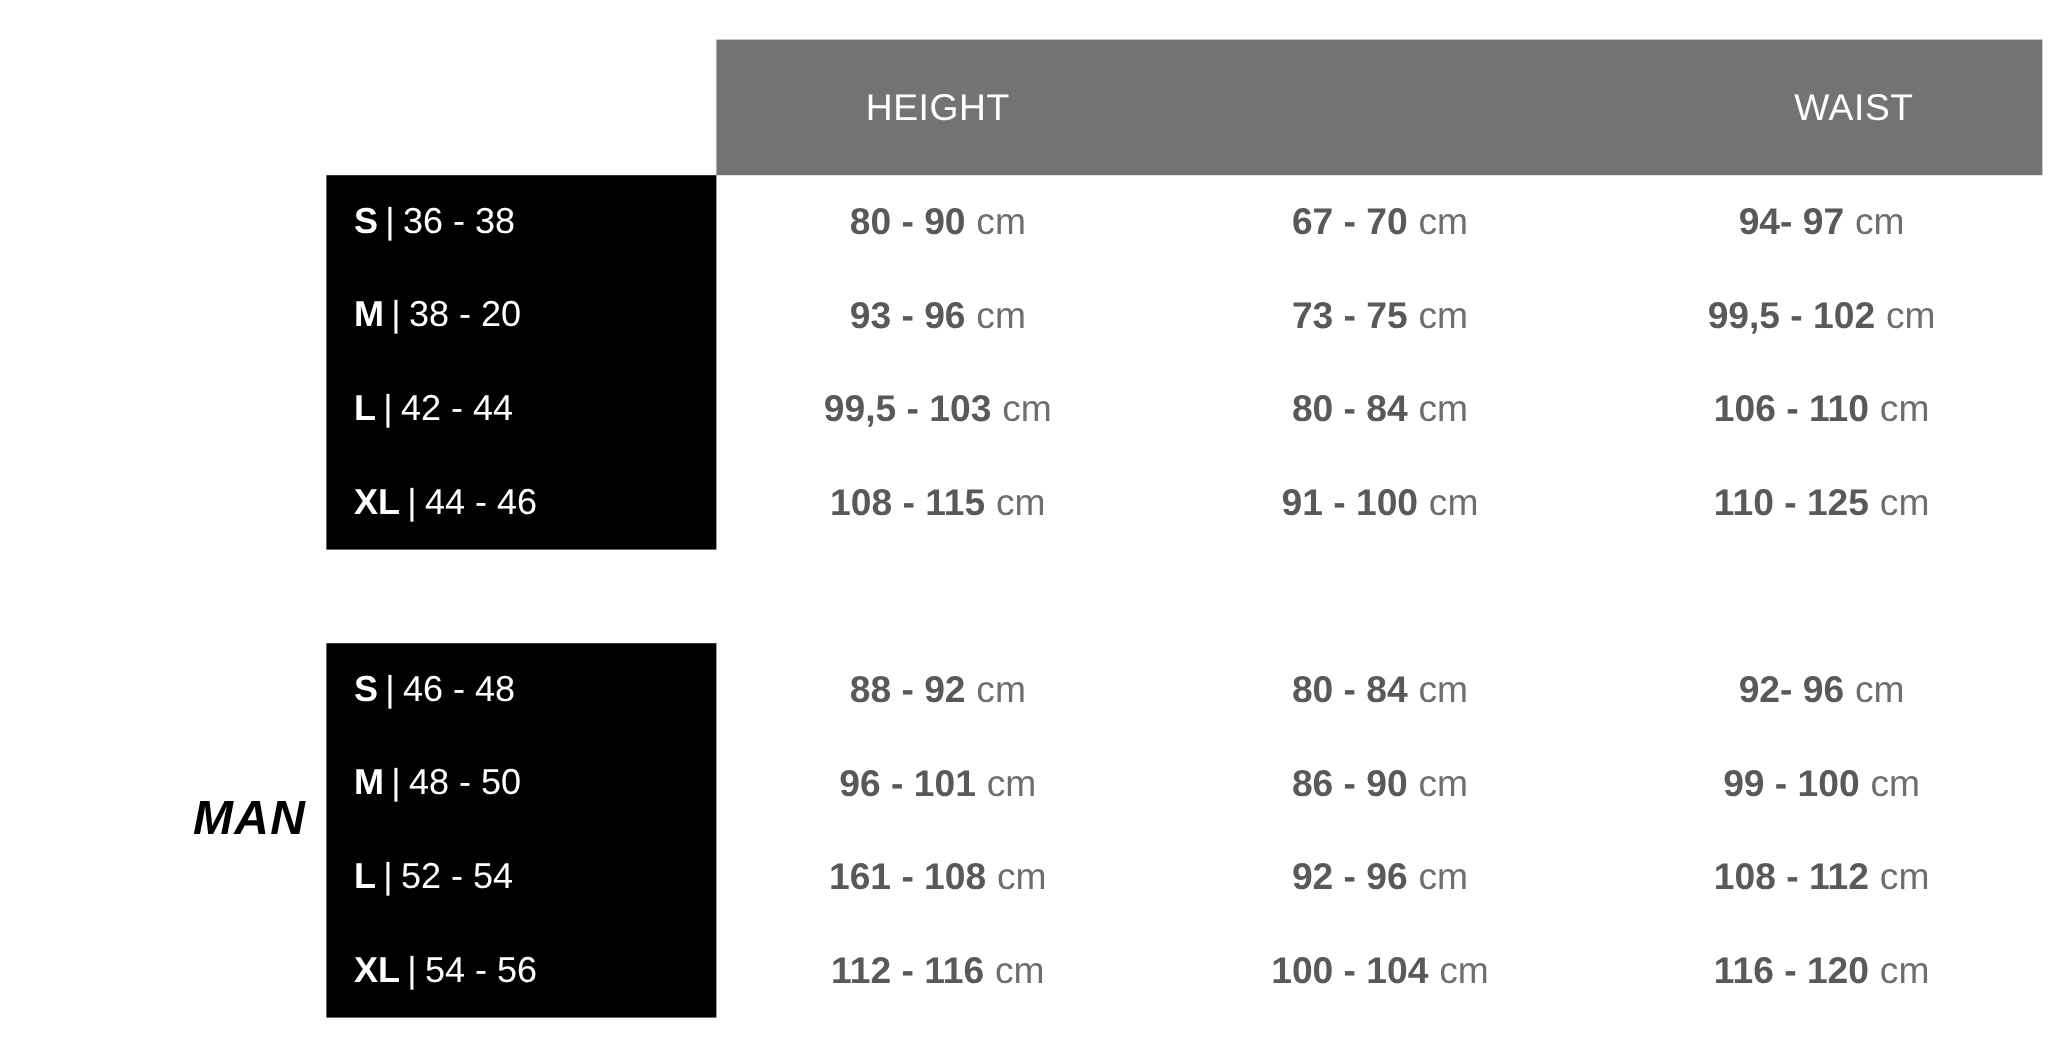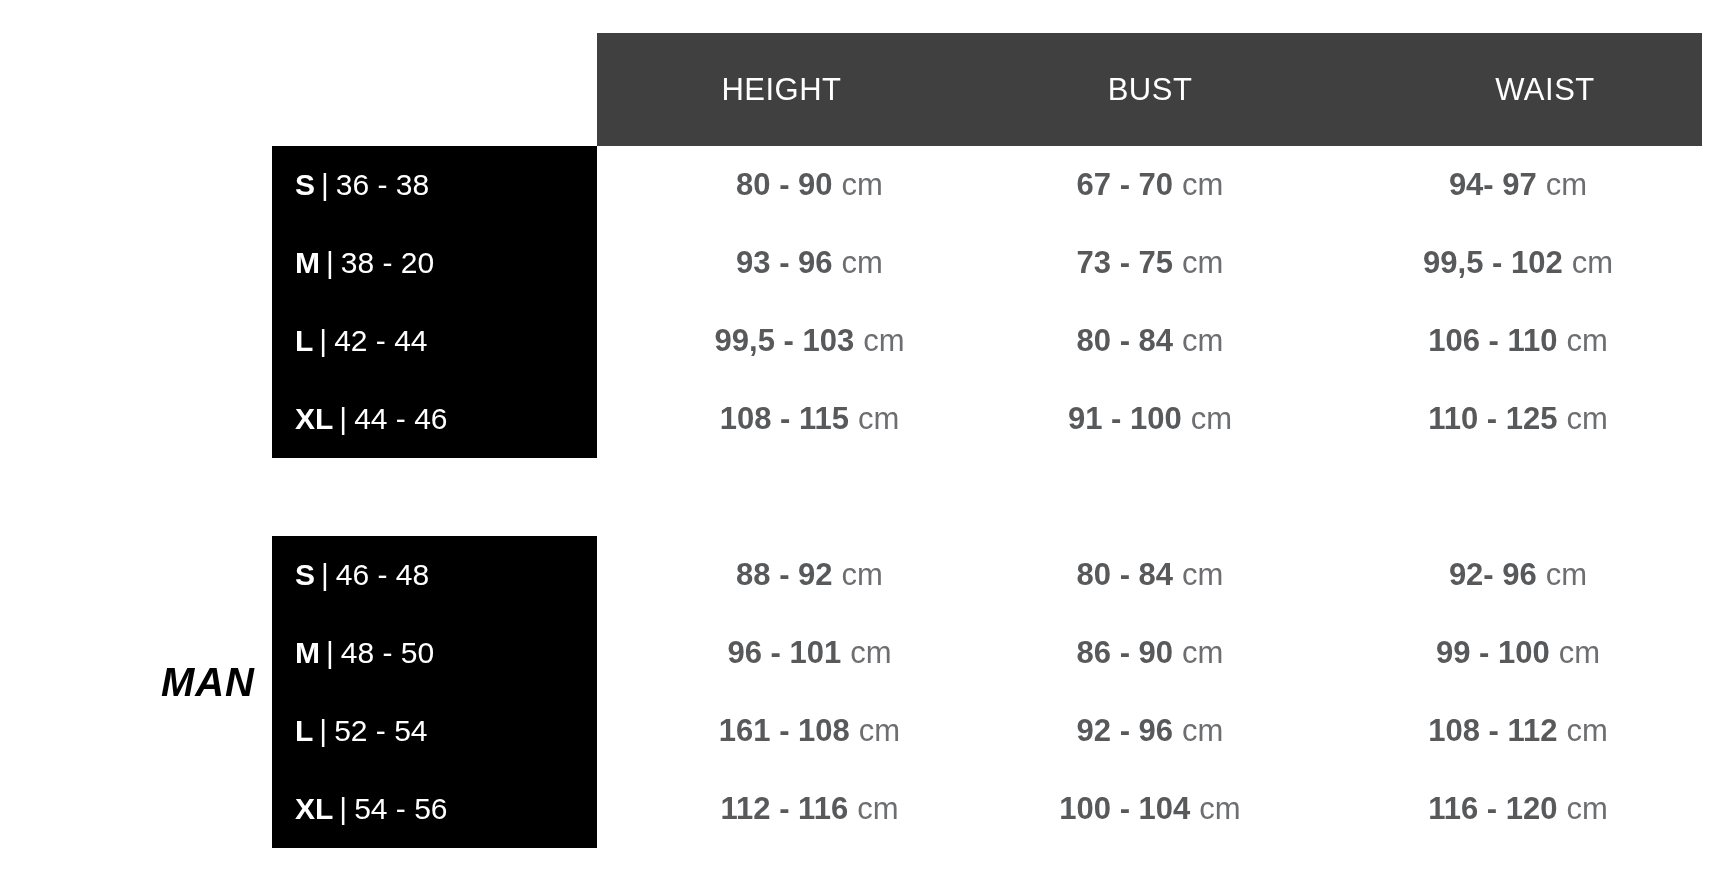--- a/index.html
+++ b/index.html
@@ -23,21 +23,21 @@
     height: 871px;
   }
 
   
   .header-band {
     position: absolute;
     left: 597px;
     top: 33px;
     width: 1105px;
     height: 113px;
-    background: #404040;
+    background: #737373;
   }
   .header-cell {
     position: absolute;
     top: 0;
     height: 113px;
     display: flex;
     align-items: center;
     justify-content: center;
     color: #ffffff;
     font-size: 31px;
@@ -119,32 +119,31 @@
   }
   .meas-cell .val {
     font-weight: 700;
     color: #58595b;
   }
   .meas-cell .unit {
     font-weight: 400;
     color: #6d6e71;
     margin-left: 9px;
   }
-  .mc-1 { left: 325px; width: 369px; margin-left: 28px; }
+  .mc-1 { left: 325px; width: 369px; }
   .mc-2 { left: 694px; width: 368px; }
   .mc-3 { left: 1062px; width: 368px; }
 </style>
 </head>
 <body>
 
 <div class="sheet">
 
   <div class="header-band">
     <div class="header-cell hc-1">HEIGHT</div>
-    <div class="header-cell hc-2">BUST</div>
     <div class="header-cell hc-3">WAIST</div>
   </div>
 
   <div class="size-block woman"></div>
 
   <div class="row" style="top:146px;">
     <div class="size-cell">
       <span class="sz">S</span>
       <span class="sep">|</span>
       <span class="num">36 - 38</span>

